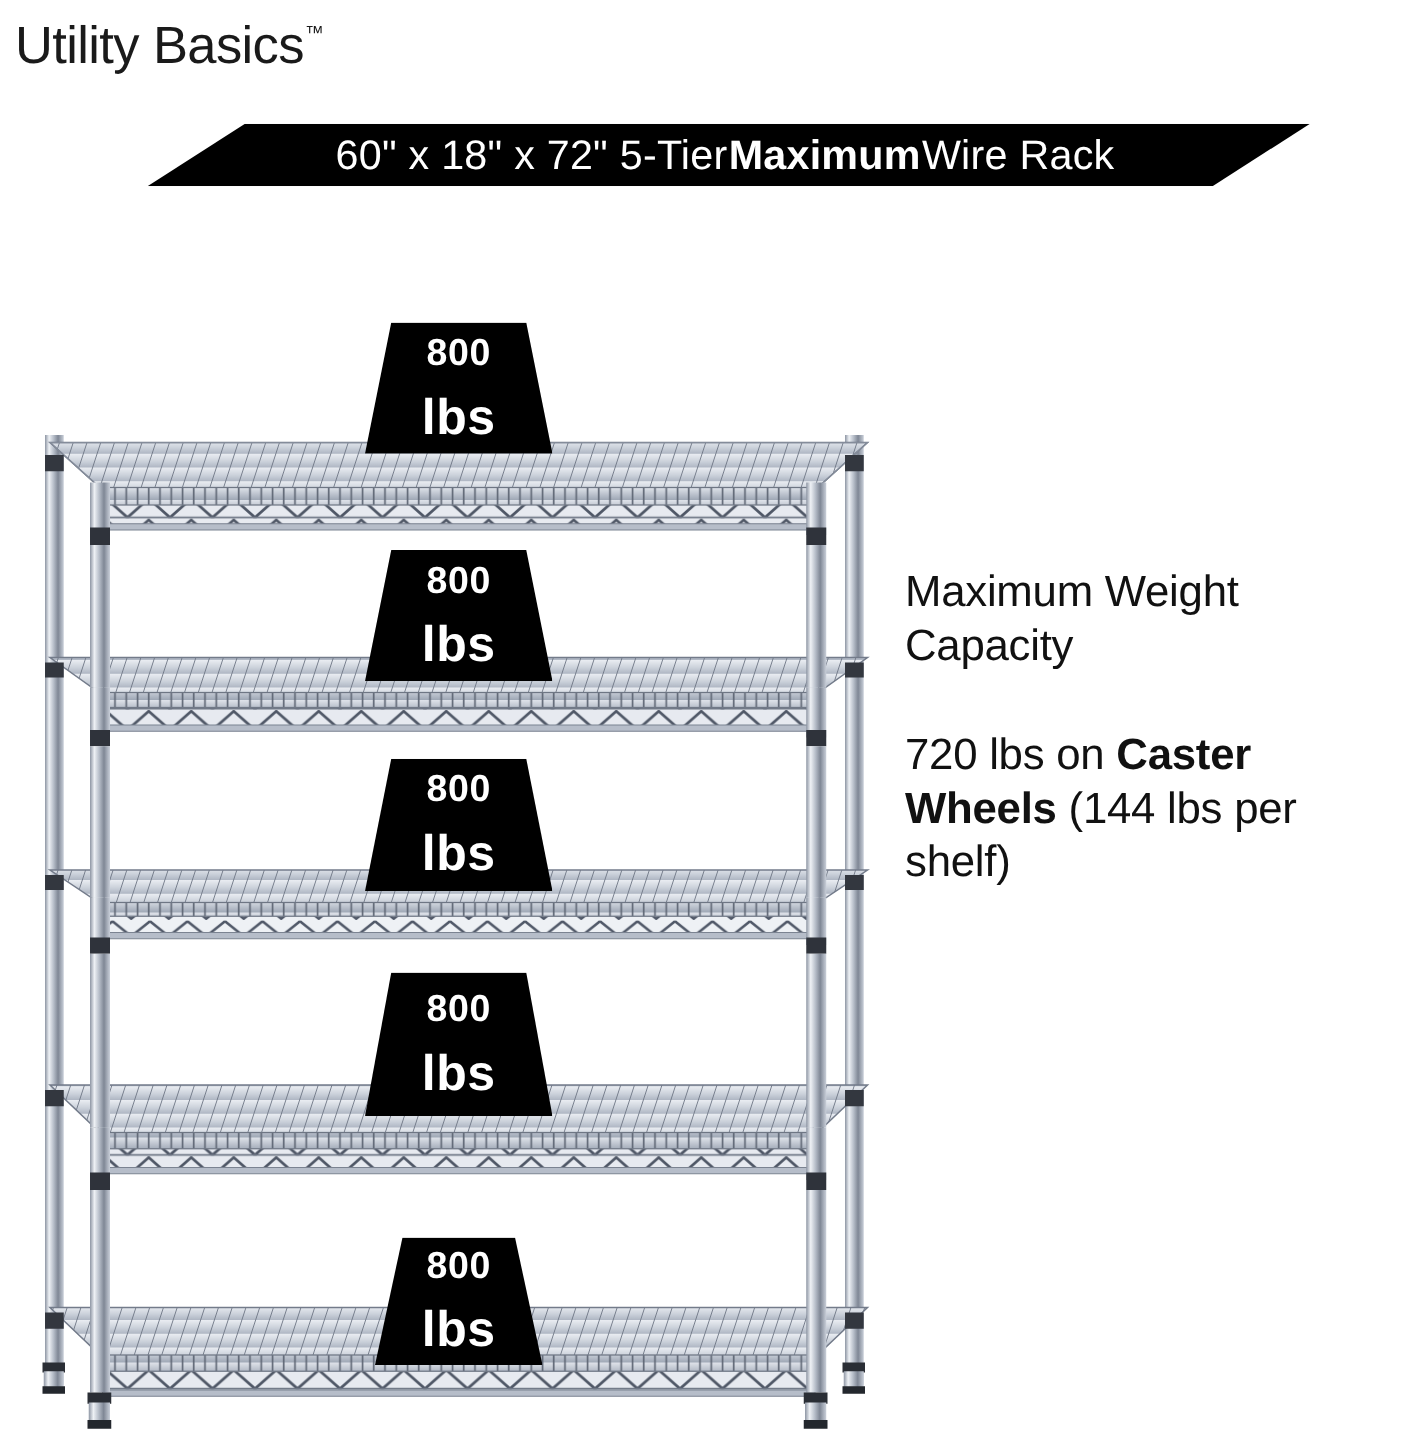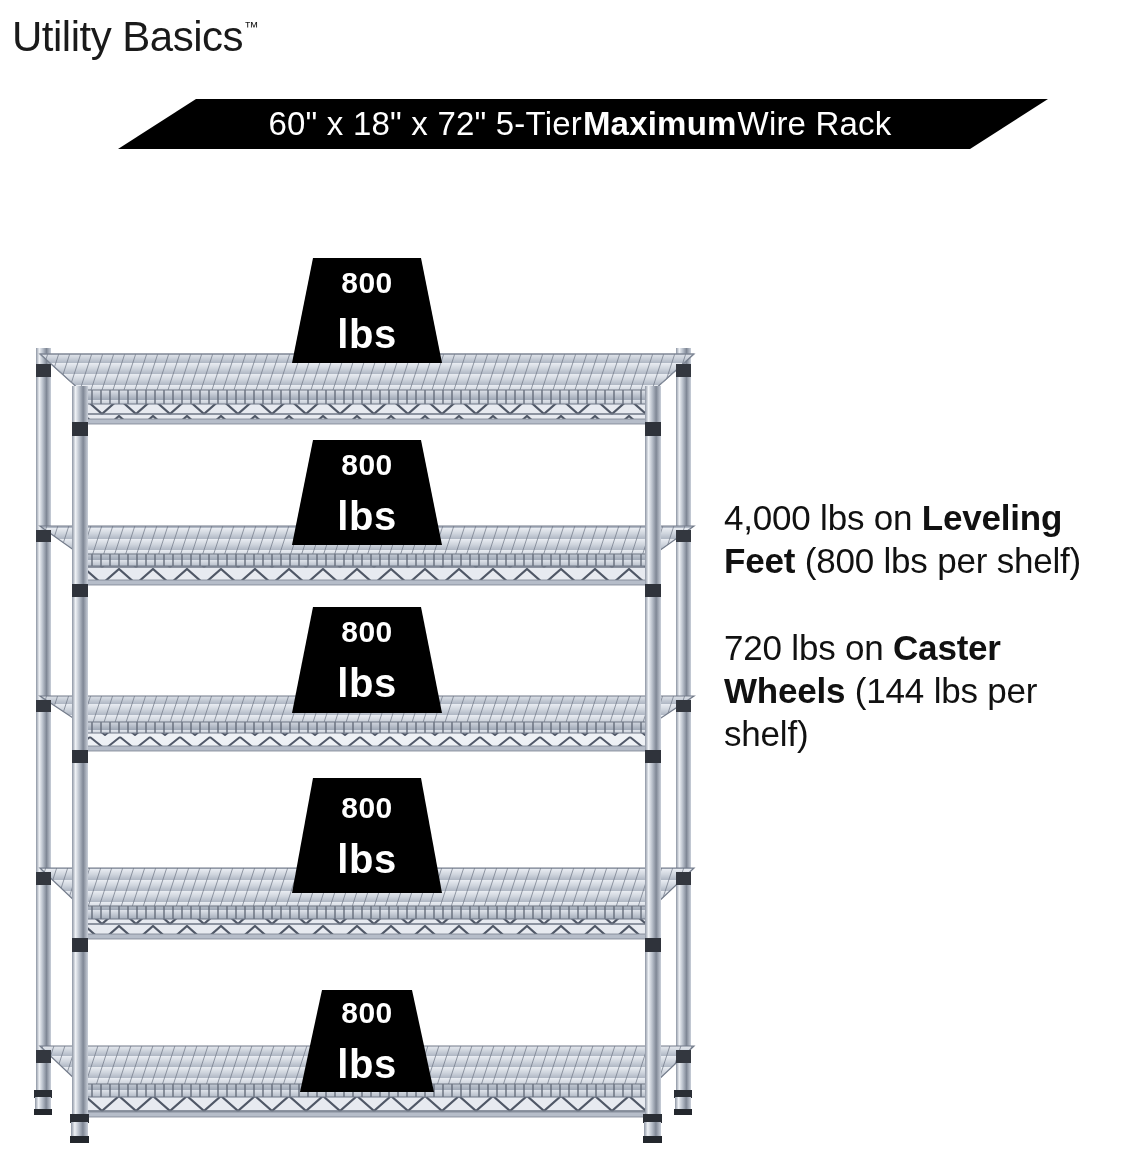--- a/index.html
+++ b/index.html
@@ -315,21 +315,19 @@
   <span class="cap-unit">lbs</span>
 </div>
 
 <div class="callout" style="left:300px; top:990px; width:134px; height:102px;
             clip-path: polygon(22px 0, 112px 0, 134px 102px, 0 102px); background:#000;">
   <span class="cap-num">800</span>
   <span class="cap-unit">lbs</span>
 </div>
 
 <div class="copy">
-
-  <p class="copy-para">
-    <span>4,000 lbs on </span><b>Leveling Feet</b><span> (800 lbs per shelf)</span>
-  </p>
+  <p class="copy-heading">Maximum Weight Capacity</p>
+
 
   <p class="copy-para">
     <span>720 lbs on </span><b>Caster Wheels</b><span> (144 lbs per shelf)</span>
   </p>
 </div>
 
 </body></html>

